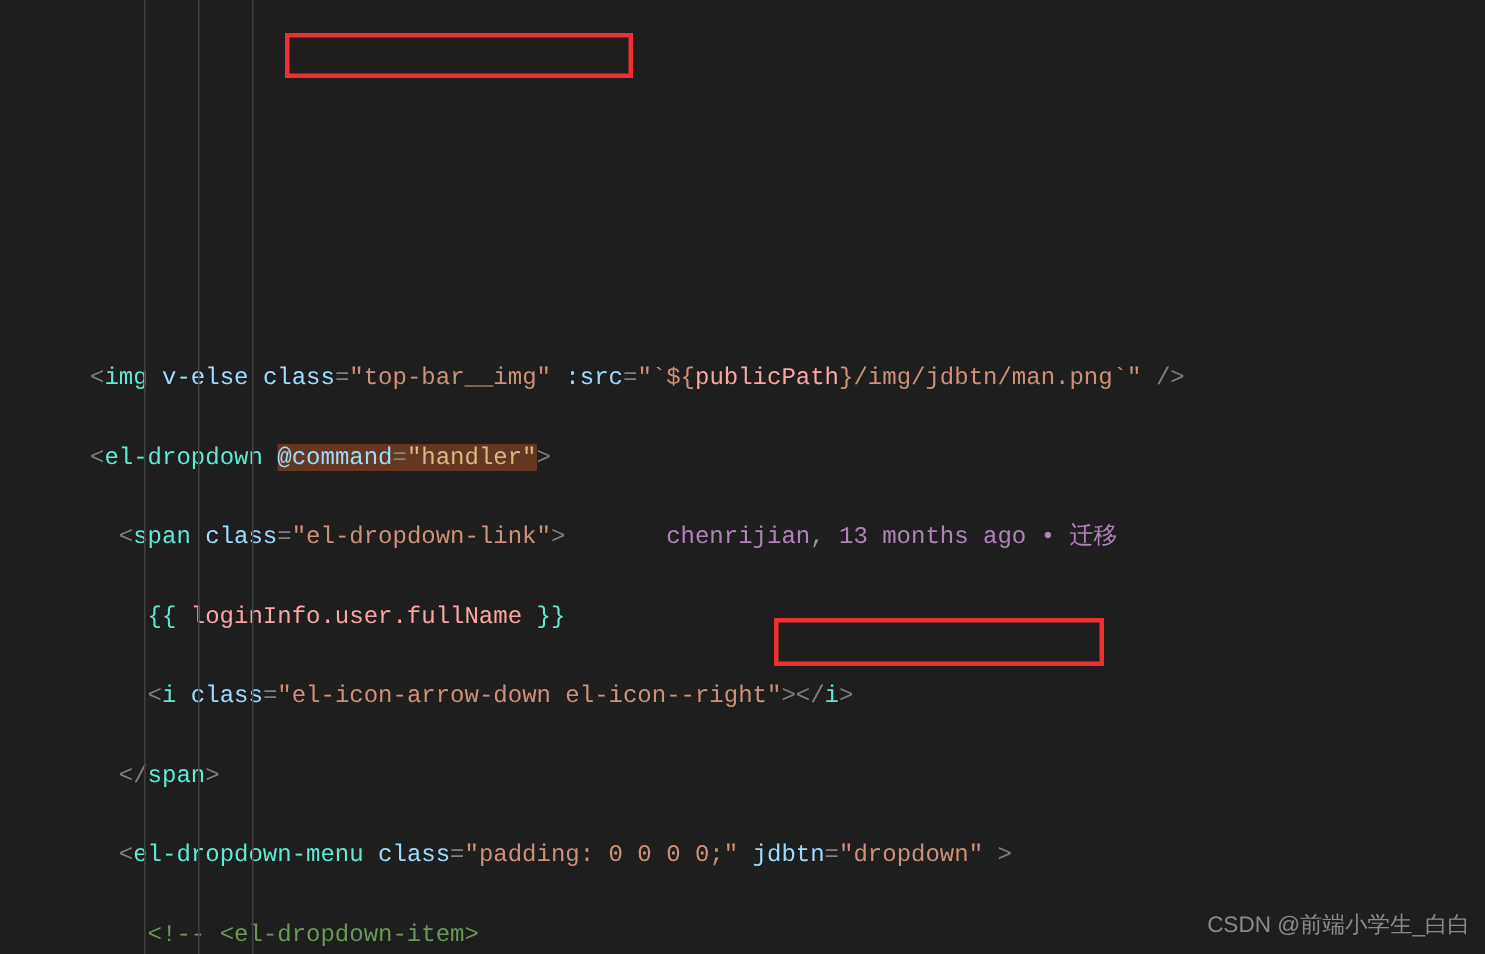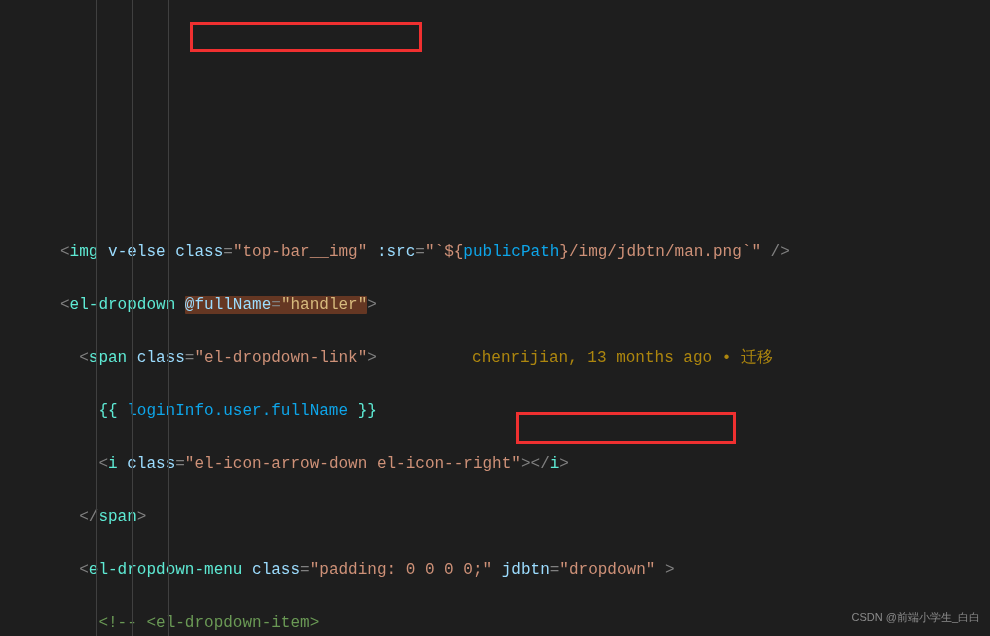--- a/index.html
+++ b/index.html
@@ -14,58 +14,58 @@
     overflow: hidden;
     position: relative;
     white-space: pre;
   }
   .code { padding: 0 0 0 60px; }
   .p   { color: #808080; }      
   .tag { color: #5eead4; }      
   .attr{ color: #9cdcfe; }      
   .str { color: #ce9178; }      
   .istr{ color: #d7ba7d; }      
-  .txt { color: #0ea5e9; }      
+  .txt { color: #fca5a5; }      
   .cm  { color: #6a9955; }      
-  .codicon { color: #eab308; opacity:0.7;margin-left:28px; }
+  .codicon { color: #f0abfc; opacity:0.7; }
   .hlbg { background: #653723; border-radius:1px; }
 
   .guide {
     position: absolute; top: 0; bottom: 0; width: 1px;
     background: #404040;
   }
   .g1 { left: 96px; } .g2 { left:132px; } .g3 { left:168px; }
 
   .redbox {
     position: absolute;
     border: 3px solid #f03030;
     background: transparent;
     pointer-events: none;
   }
   .watermark {
     position: absolute;
     right: 10px; bottom: 6px;
     color: #b8b8b8;
     font-family: "Segoe UI", Arial, sans-serif;
-    font-size: 11px;
+    font-size: 15px;
     opacity: 0.7;
   }
 </style>
 </head>
 <body>
 
 
 
 <div class="guide g1"></div>
 <div class="guide g2"></div>
 <div class="guide g3"></div>
 
 <div class="code">
 <div><span class="p">&lt;</span><span class="tag">img</span> <span class="attr">v-else</span> <span class="attr">class</span><span class="p">=</span><span class="str">"top-bar__img"</span> <span class="attr">:src</span><span class="p">=</span><span class="str">"`${</span><span class="txt">publicPath</span><span class="str">}/img/jdbtn/man.png`"</span> <span class="p">/&gt;</span></div>
-<div><span class="p">&lt;</span><span class="tag">el-dropdown</span> <span class="hlbg"><span class="attr">@fullName</span><span class="p">=</span><span class="istr">"handler"</span></span><span class="p">&gt;</span></div>
+<div><span class="p">&lt;</span><span class="tag">el-dropdown</span> <span class="hlbg"><span class="attr">@command</span><span class="p">=</span><span class="istr">"handler"</span></span><span class="p">&gt;</span></div>
 <div>  <span class="p">&lt;</span><span class="tag">span</span> <span class="attr">class</span><span class="p">=</span><span class="str">"el-dropdown-link"</span><span class="p">&gt;</span>       <span class="codicon">chenrijian, 13 months ago • 迁移</span></div>
 <div>    <span class="tag">{{</span><span class="txt"> loginInfo.user.fullName </span><span class="tag">}}</span></div>
 <div>    <span class="p">&lt;</span><span class="tag">i</span> <span class="attr">class</span><span class="p">=</span><span class="str">"el-icon-arrow-down el-icon--right"</span><span class="p">&gt;&lt;/</span><span class="tag">i</span><span class="p">&gt;</span></div>
 <div>  <span class="p">&lt;/</span><span class="tag">span</span><span class="p">&gt;</span></div>
 <div>  <span class="p">&lt;</span><span class="tag">el-dropdown-menu</span> <span class="attr">class</span><span class="p">=</span><span class="str">"padding: 0 0 0 0;"</span> <span class="attr">jdbtn</span><span class="p">=</span><span class="str">"dropdown"</span> <span class="p">&gt;</span></div>
 <div>    <span class="cm">&lt;!-- </span><span class="cm">&lt;el-dropdown-item&gt;</span></div>
 
 
 
 

